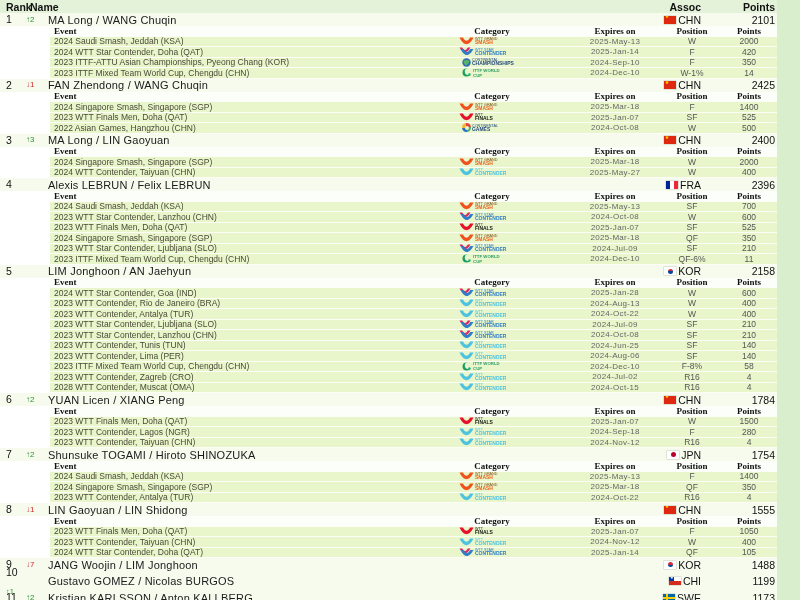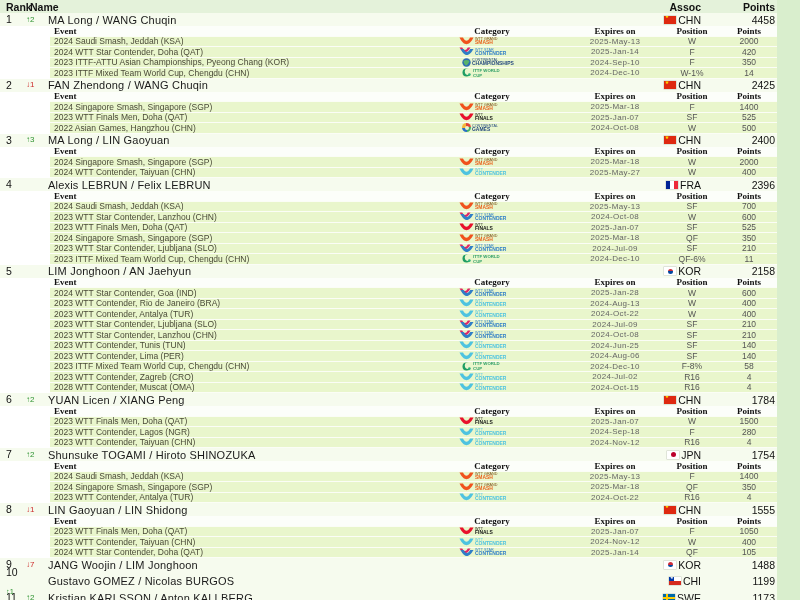--- a/index.html
+++ b/index.html
@@ -79,21 +79,21 @@
   </div>
   <div id="rows">
       <div class="main-row name-row">
         <span class="c-rank"><span>1</span></span>
         <span class="c-mv"><span class="mv-up">↑2</span></span>
         <span class="c-name">MA Long / WANG Chuqin</span>
         <span class="c-assoc">
           <span class="flag f-chn"></span>
           <span>CHN</span>
         </span>
-        <span class="c-points">4458</span>
+        <span class="c-points">2101</span>
       </div>
       <div class="ev-table">
         <div class="ev-row ev-head">
           <span class="e-name">Event</span>
           <span class="e-cat">Category</span>
           <span class="e-exp">Expires on</span>
           <span class="e-pos">Position</span>
           <span class="e-pts">Points</span>
         </div>
         <div class="ev-row">

